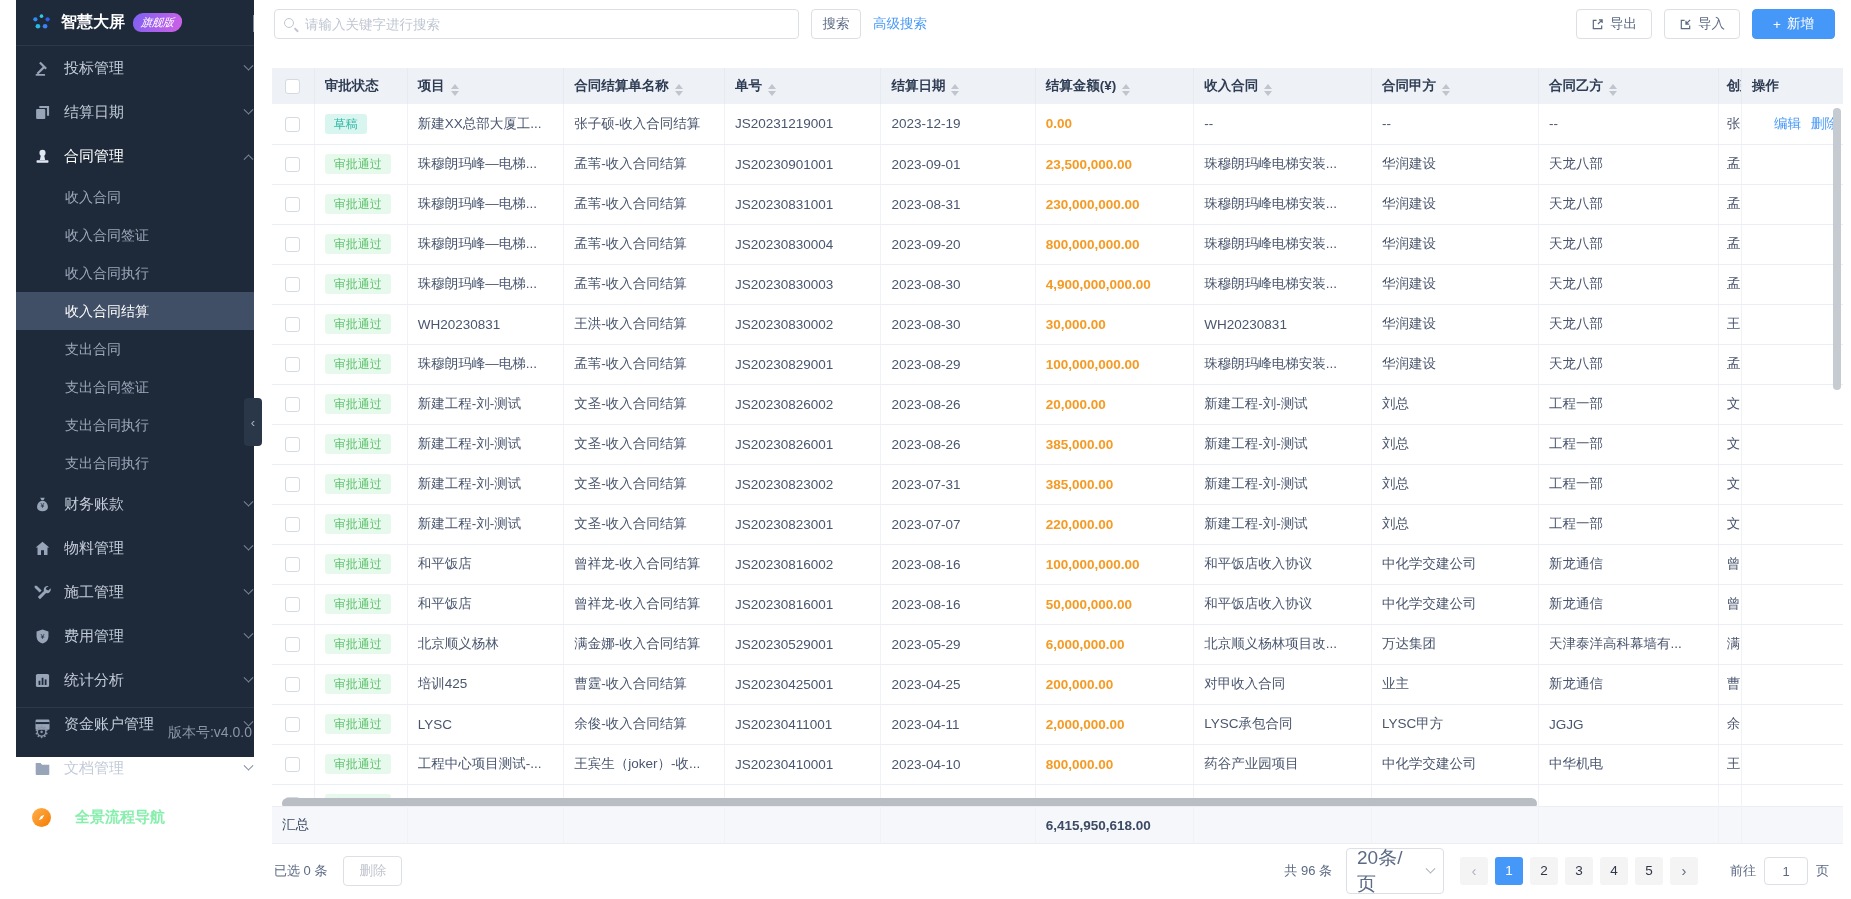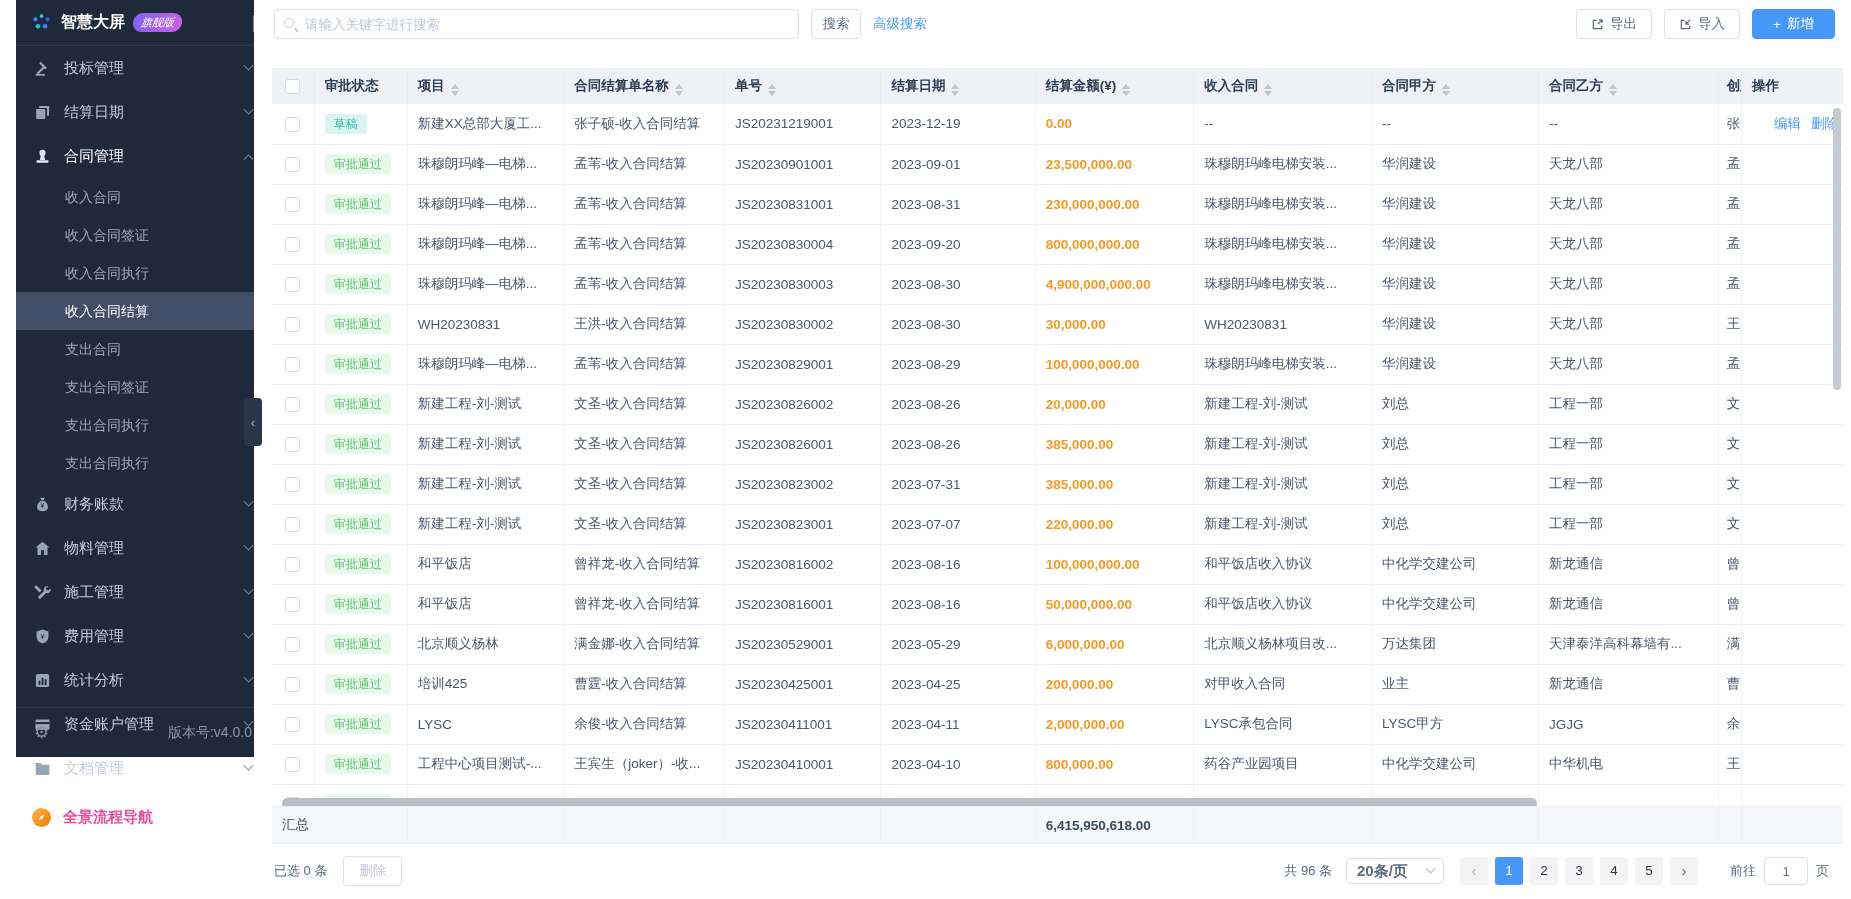--- a/index.html
+++ b/index.html
@@ -22,21 +22,21 @@
   .menu-item.expanded .mi-icon { color:#dfe7f2; }
   .chev { width:7px; height:7px; border-right:1.5px solid #7f8a9c; border-bottom:1.5px solid #7f8a9c; margin-left:auto; }
   .chev.down { transform:rotate(45deg) translate(-2px,-2px); }
   .chev.up { transform:rotate(-135deg) translate(-2px,-2px); }
   .chev.right { transform:rotate(-45deg); }
   .sub-item { height:38px; line-height:38px; padding-left:49px; font-size:14px; color:#9da9bb; cursor:pointer; }
   .sub-item.active { background:#414f66; color:#fff; }
   .side-divider { border-top:1px solid rgba(255,255,255,.07); margin-top:2px; }
   .nav-footer { height:44px; display:flex; align-items:center; padding:0 16px; margin-top:2px; cursor:pointer; }
   .compass { width:19px; height:19px; border-radius:50%; background:linear-gradient(135deg,#ffb14d,#f57a00); display:inline-flex; align-items:center; justify-content:center; }
-  .nav-footer-label { margin-left:12px; color:#ec4899; font-size:15px; font-weight:600; }
+  .nav-footer-label { margin-left:24px; color:#86efac; font-size:15px; font-weight:600; }
   .version-row { position:absolute; bottom:0; left:0; width:100%; height:50px; display:flex; align-items:center; justify-content:space-between; padding:0 18px; border-top:1px solid rgba(255,255,255,.07); }
   .gear { color:#8b95a6; font-size:17px; cursor:pointer; }
   .version-text { color:#8b95a6; font-size:14px; }
   .collapse-tab { position:absolute; left:244px; top:398px; width:18px; height:48px; background:#2a3749; border-radius:4px;
     display:flex; align-items:center; justify-content:center; color:#a7b4c8; font-size:13px; cursor:pointer; z-index:5; }
 
   
   .content { position:absolute; left:254px; top:0; width:1597px; height:899px; background:#fff; }
   .toolbar { height:68px; padding:9px 14px 0 20px; display:flex; align-items:flex-start; }
   .search-box { position:relative; width:525px; }
@@ -80,22 +80,22 @@
   .summary-table { margin-top:0; }
   .summary-table td { background:#f5f7fa; height:37px; border-bottom:1px solid #ebeef5; border-top:1px solid #ebeef5; color:#3c4a63; font-size:13.5px; }
   .summary-total { color:var(--orange); font-weight:700; }
 
   
   .page-footer { height:46px; margin-top:4px; display:flex; align-items:center; padding:0 22px 0 20px; }
   .sel-text { font-size:13px; color:#5c6a84; }
   .btn-del { margin-left:16px; color:#c0c4cc; cursor:not-allowed; padding:0 15px; }
   .footer-right { margin-left:auto; display:flex; align-items:center; }
   .total-text { font-size:13px; color:#5c6a84; margin-right:14px; }
-  .size-select { position:relative; width:98px; height:26px; border:1px solid #dcdfe6; border-radius:4px; display:flex; align-items:center;
-    padding:0 24px 0 10px; font-size:15px; color:#5c6a84; cursor:pointer; margin-right:16px;font-weight:bold; }
+  .size-select { position:relative; width:98px; height:46px; border:1px solid #dcdfe6; border-radius:4px; display:flex; align-items:center;
+    padding:0 24px 0 10px; font-size:19px; color:#5c6a84; cursor:pointer; margin-right:16px; }
   .size-select .chev { position:absolute; right:9px; border-color:#a8aeb8; }
   .pager { display:flex; align-items:center; gap:7px; }
   .page-btn { min-width:28px; height:28px; line-height:28px; text-align:center; border-radius:3px; background:#f4f4f5; color:#303748;
     font-size:13.5px; cursor:pointer; padding:0 4px; }
   .page-btn.active { background:var(--accent); color:#fff; }
   .page-btn.nav { color:#aeb3bd; font-size:15px; }
   .goto { display:flex; align-items:center; margin-left:32px; font-size:13px; color:#5c6a84; gap:8px; }
   .goto-input { width:44px; height:28px; border:1px solid #dcdfe6; border-radius:4px; text-align:center; font-size:13px; color:#5c6a84; font-family:inherit; outline:none; }
 </style>
 </head>

